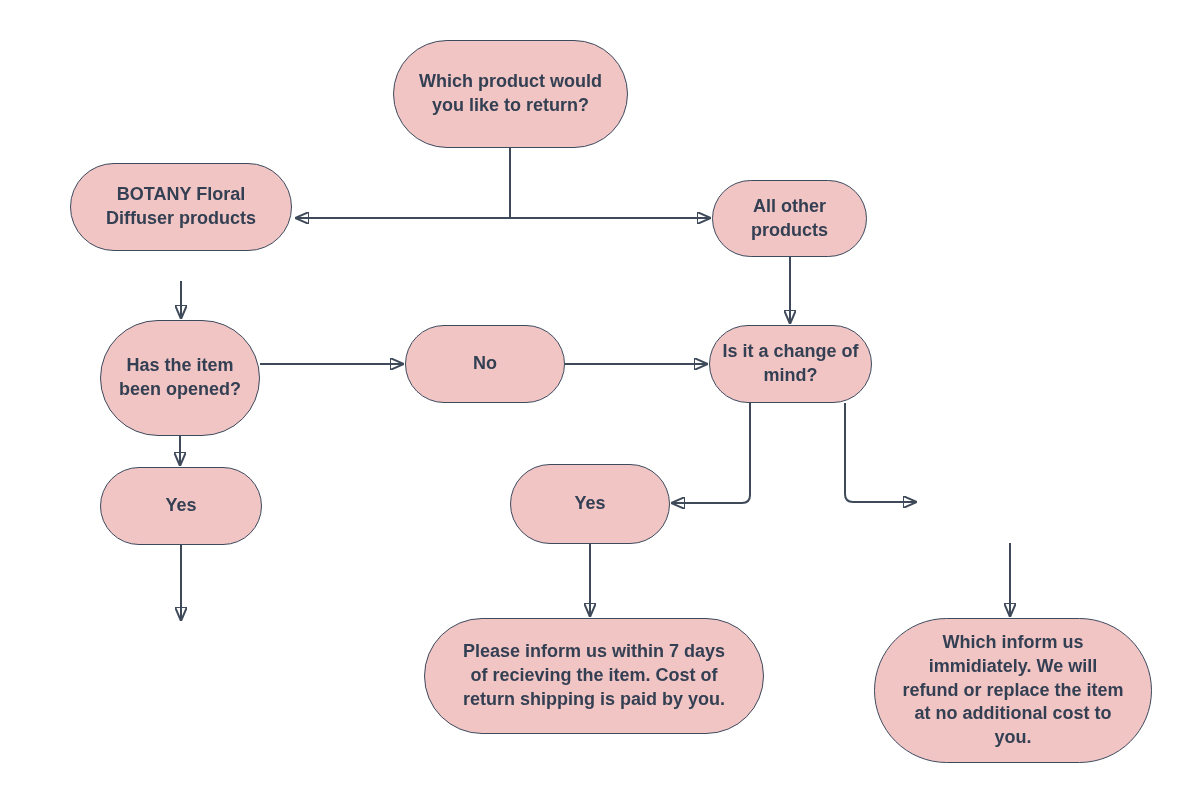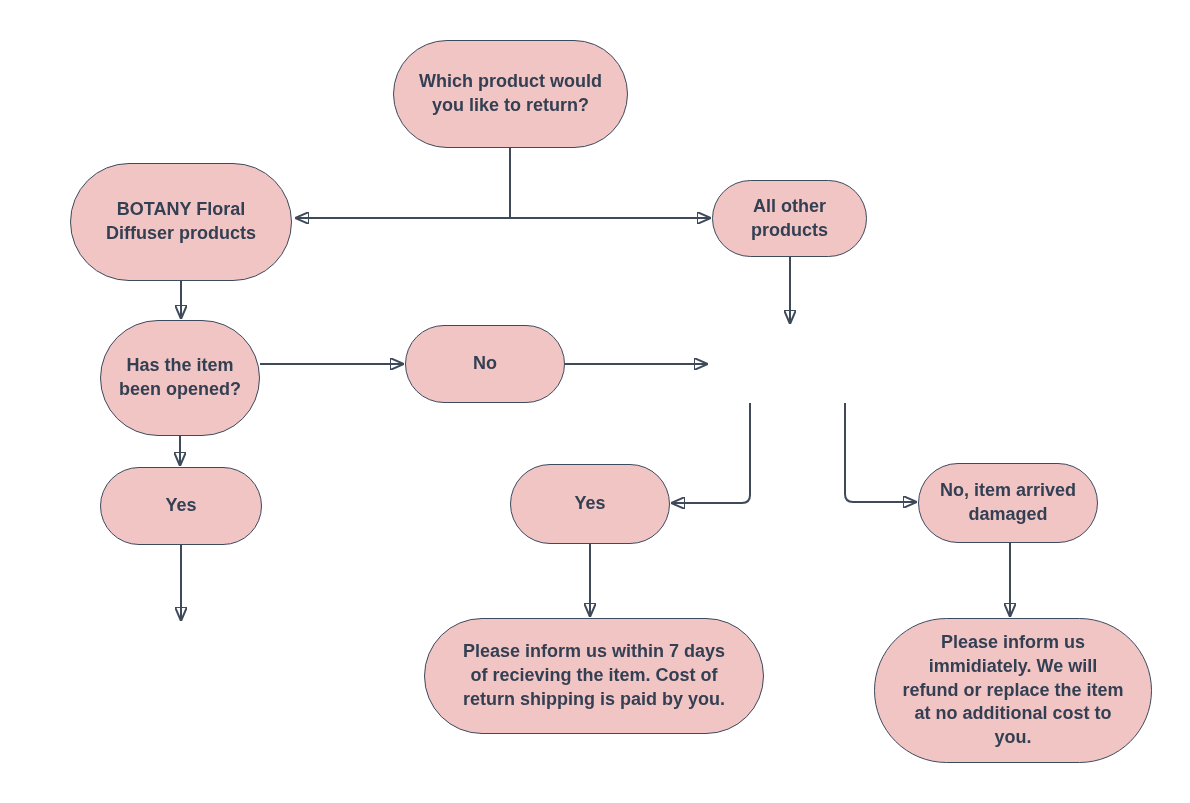--- a/index.html
+++ b/index.html
@@ -67,51 +67,51 @@
     <path d="M750 403 L750 495 Q750 503 742 503 L672 503" marker-end="url(#arrow)"></path>
     <path d="M845 403 L845 494 Q845 502 853 502 L916 502" marker-end="url(#arrow)"></path>
     <path d="M590 544 L590 616" marker-end="url(#arrow)"></path>
     <path d="M1010 543 L1010 616" marker-end="url(#arrow)"></path>
   </svg>
 
   <div class="node" style="left:393px; top:40px;  width:235px; height:108px;">
     <span>Which product would you like to return?</span>
   </div>
 
-  <div class="node" style="left:70px;  top:163px; width:222px; height:118px;">
+  <div class="node" style="left:70px;  top:163px; width:222px; height:88px;">
     <span>BOTANY Floral Diffuser products</span>
   </div>
 
   <div class="node" style="left:712px; top:180px; width:155px; height:77px;">
     <span>All other products</span>
   </div>
 
   <div class="node" style="left:100px; top:320px; width:160px; height:116px; padding:8px 14px;">
     <span>Has the item been opened?</span>
   </div>
 
   <div class="node" style="left:405px; top:325px; width:160px; height:78px;align-items:center;">
     <span>No</span>
   </div>
 
+  <div class="node" style="left:709px; top:325px; width:163px; height:78px; padding:8px 12px;">
+    <span>Is it a change of mind?</span>
+  </div>
 
   <div class="node" style="left:100px; top:467px; width:162px; height:78px;">
     <span>Yes</span>
   </div>
 
   <div class="node" style="left:510px; top:464px; width:160px; height:80px;">
     <span>Yes</span>
   </div>
 
-  <div class="node" style="left:918px; top:463px; width:180px; height:80px; padding:8px 12px;">
-    <span>No, item arrived damaged</span>
-  </div>
 
 
   <div class="node" style="left:424px; top:618px; width:340px; height:116px; padding:2px 28px;">
     <span>Please inform us within 7 days of recieving the item. Cost of return shipping is paid by you.</span>
   </div>
 
   <div class="node" style="left:874px; top:618px; width:278px; height:145px; padding:10px 24px;">
-    <span>Please inform us immidiately. We will refund or replace the item at no additional cost to you.</span>
+    <span>Which inform us immidiately. We will refund or replace the item at no additional cost to you.</span>
   </div>
 
 </div>
 
 </body></html>

